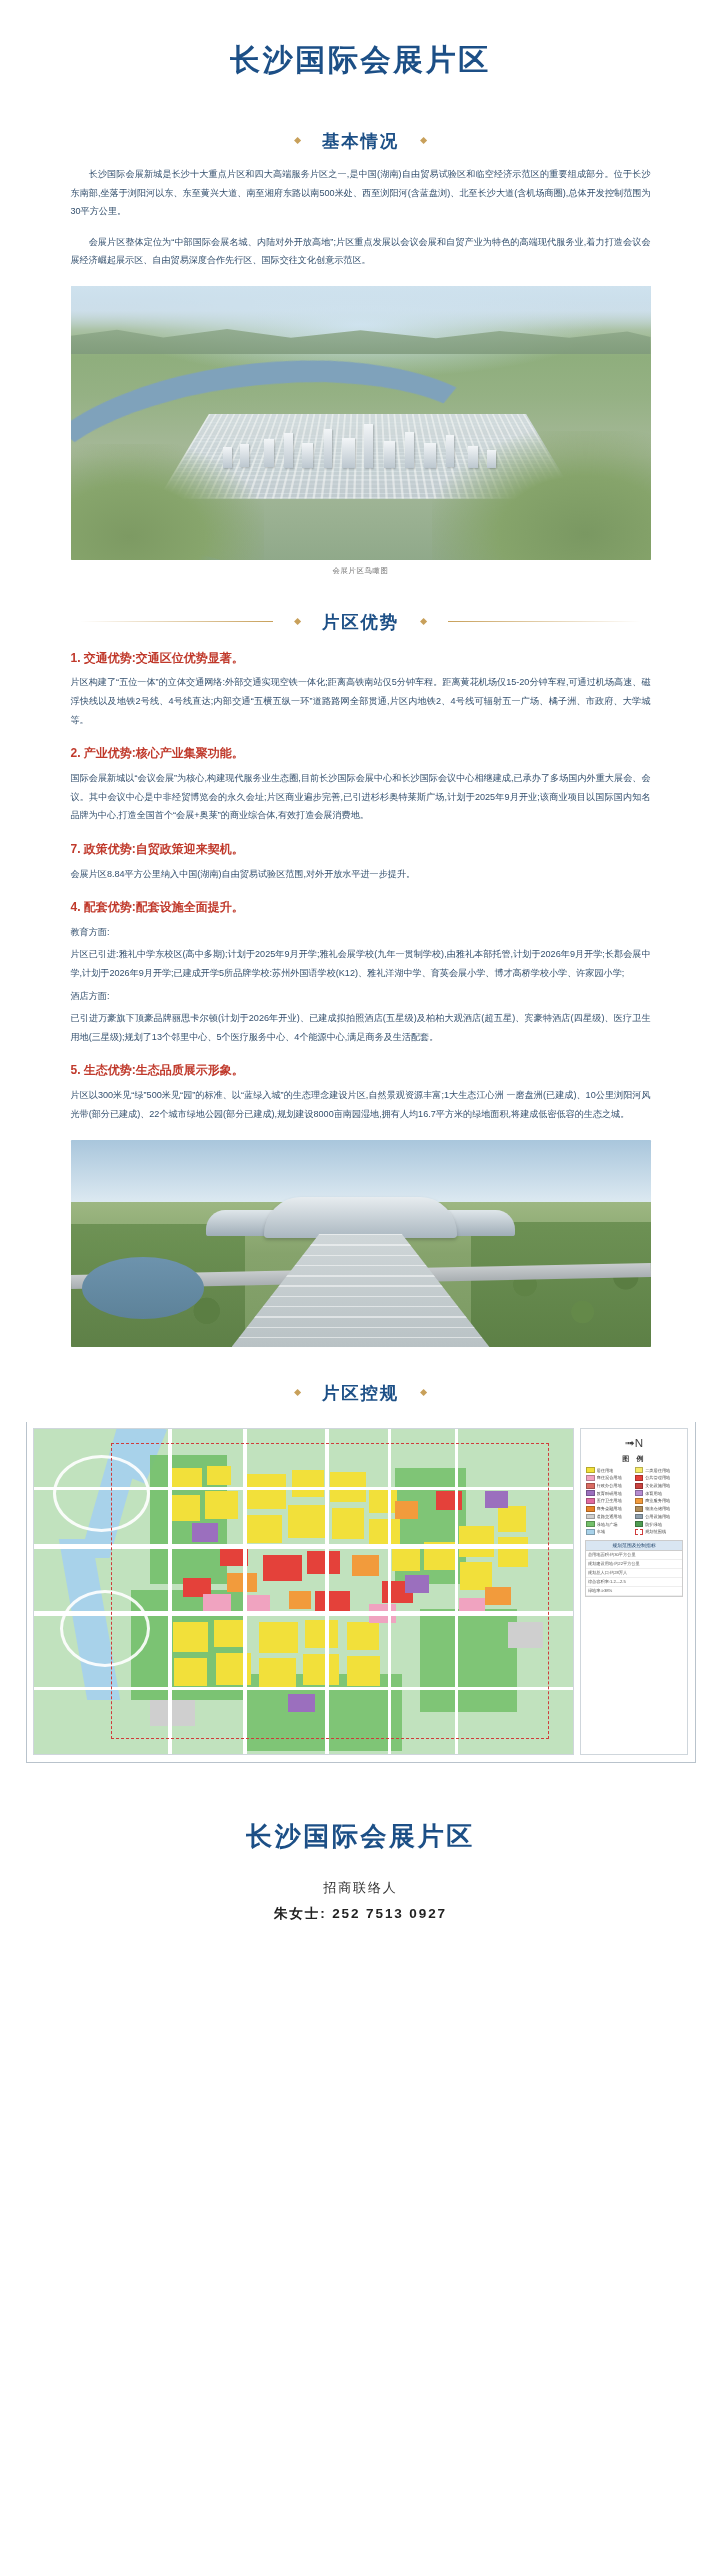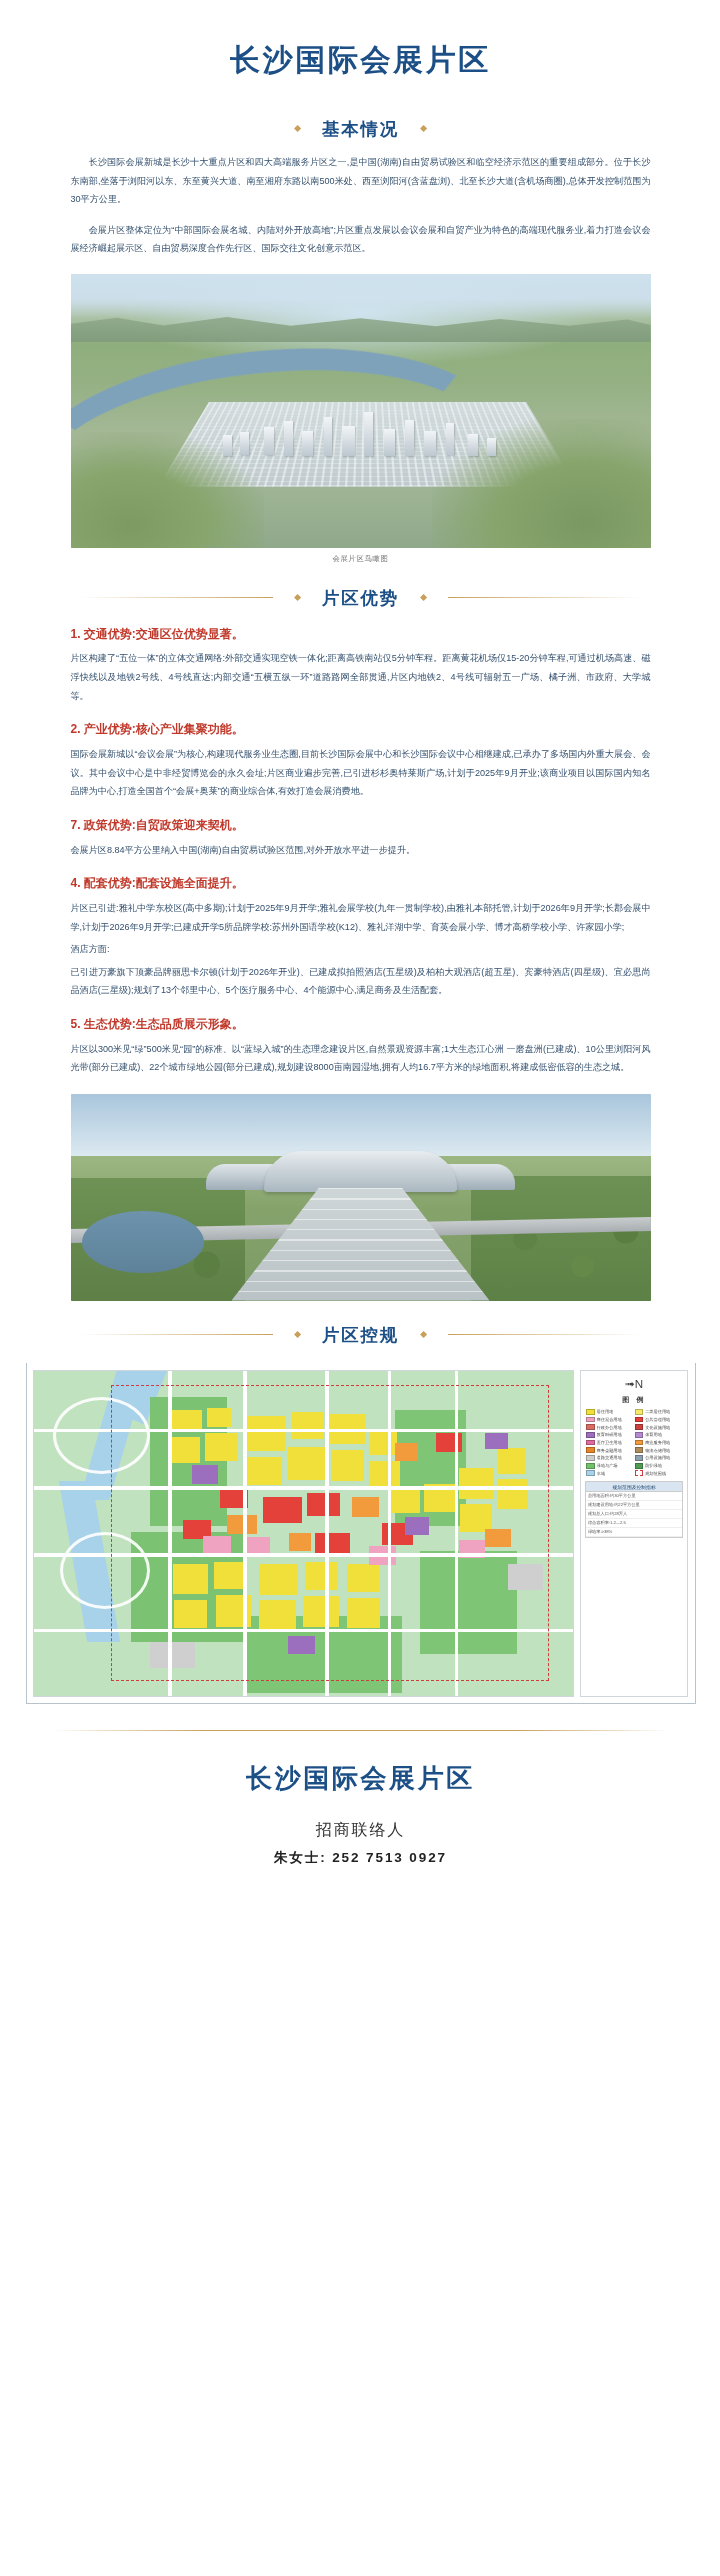--- a/index.html
+++ b/index.html
@@ -28,21 +28,21 @@
     padding:40px 0 14px 0;
     font-family:"Liberation Serif","DejaVu Serif",serif;
   }
 
   
   .sec-head {
     display:flex;
     align-items:center;
     justify-content:center;
     gap:22px;
-    margin:22px 0 9px 0;
+    margin:34px 0 9px 0;
   }
   .sec-head .line {
     height:0.6px;
     background:linear-gradient(to right, rgba(200,160,90,0), #c8a05a);
     width:193px;
   }
   .sec-head .line.right {
     background:linear-gradient(to left, rgba(200,160,90,0), #c8a05a);
   }
   .sec-head .dia {
@@ -251,21 +251,21 @@
   
   .footer-rule {
     width:618px;height:0.6px;margin:26px auto 0 auto;
     background:linear-gradient(to right, rgba(200,160,90,0), #c8a05a 25%, #c8a05a 75%, rgba(200,160,90,0));
   }
   .footer-title {
     text-align:center;font-size:26px;font-weight:bold;color:#1c4f86;letter-spacing:2.6px;
     padding:30px 0 13px 0;font-family:"Liberation Serif","DejaVu Serif",serif;
   }
   .footer-sub {
-    text-align:center;font-size:16px;color:#333;letter-spacing:1.9px;padding:11.6px 0 3.9px 0;
+    text-align:center;font-size:13px;color:#333;letter-spacing:1.9px;padding:11.6px 0 3.9px 0;
   }
   .footer-contact {
     text-align:center;font-size:13.5px;color:#222;letter-spacing:1.9px;padding:3.9px 0 19.3px 0;font-weight:bold;
   }
 </style>
 </head>
 <body>
 
 <div class="page">
 
@@ -326,24 +326,25 @@
     <div class="adv-p">片区构建了“五位一体”的立体交通网络:外部交通实现空铁一体化;距离高铁南站仅5分钟车程。距离黄花机场仅15-20分钟车程,可通过机场高速、磁浮快线以及地铁2号线、4号线直达;内部交通“五横五纵一环”道路路网全部贯通,片区内地铁2、4号线可辐射五一广场、橘子洲、市政府、大学城等。</div>
 
     <div class="adv-h">2. 产业优势:核心产业集聚功能。</div>
     <div class="adv-p">国际会展新城以“会议会展”为核心,构建现代服务业生态圈,目前长沙国际会展中心和长沙国际会议中心相继建成,已承办了多场国内外重大展会、会议。其中会议中心是中非经贸博览会的永久会址;片区商业遍步完善,已引进杉杉奥特莱斯广场,计划于2025年9月开业;该商业项目以国际国内知名品牌为中心,打造全国首个“会展+奥莱”的商业综合体,有效打造会展消费地。</div>
 
     <div class="adv-h">7. 政策优势:自贸政策迎来契机。</div>
     <div class="adv-p">会展片区8.84平方公里纳入中国(湖南)自由贸易试验区范围,对外开放水平进一步提升。</div>
 
     <div class="adv-h">4. 配套优势:配套设施全面提升。</div>
 
+    <div class="adv-sub">教育方面:</div>
     <div class="adv-p">片区已引进:雅礼中学东校区(高中多期);计划于2025年9月开学;雅礼会展学校(九年一贯制学校),由雅礼本部托管,计划于2026年9月开学;长郡会展中学,计划于2026年9月开学;已建成开学5所品牌学校:苏州外国语学校(K12)、雅礼洋湖中学、育英会展小学、博才高桥学校小学、许家园小学;</div>
 
     <div class="adv-sub">酒店方面:</div>
-    <div class="adv-p">已引进万豪旗下顶豪品牌丽思卡尔顿(计划于2026年开业)、已建成拟拍照酒店(五星级)及柏柏大观酒店(超五星)、宾豪特酒店(四星级)、宜必思尚品酒店(三星级);规划了13个邻里中心、5个医疗服务中心、4个能源中心,满足商务及生活配套。</div>
+    <div class="adv-p">已引进万豪旗下顶豪品牌丽思卡尔顿(计划于2026年开业)、已建成拟拍照酒店(五星级)及柏柏大观酒店(超五星)、宾豪特酒店(四星级)、医疗卫生用地(三星级);规划了13个邻里中心、5个医疗服务中心、4个能源中心,满足商务及生活配套。</div>
 
     <div class="adv-h">5. 生态优势:生态品质展示形象。</div>
     <div class="adv-p">片区以300米见“绿”500米见“园”的标准、以“蓝绿入城”的生态理念建设片区,自然景观资源丰富;1大生态江心洲 一磨盘洲(已建成)、10公里浏阳河风光带(部分已建成)、22个城市绿地公园(部分已建成),规划建设8000亩南园湿地,拥有人均16.7平方米的绿地面积,将建成低密低容的生态之城。</div>
   </div>
 
   <div class="figure">
     <div class="img-pano">
       <div class="sky"></div>
       <div class="treesL"></div>
       <div class="treesR"></div>

